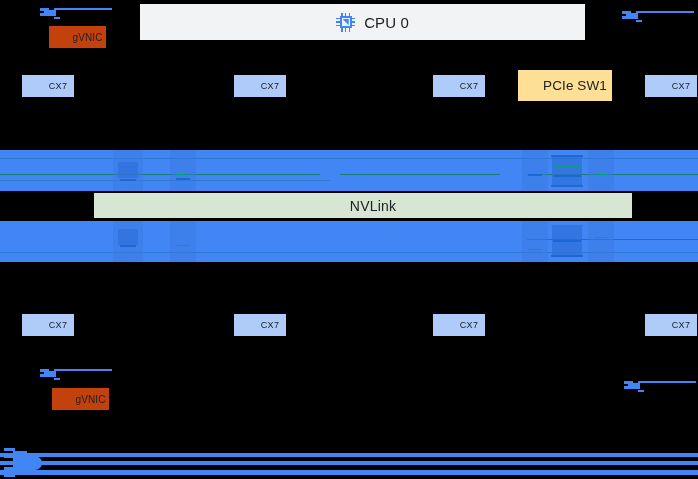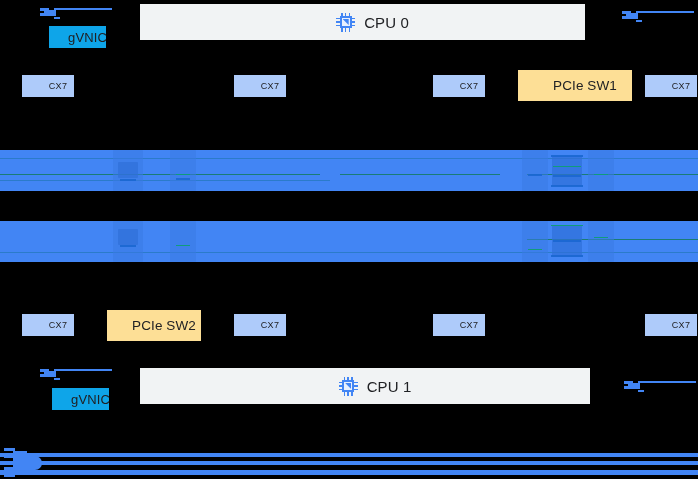--- a/index.html
+++ b/index.html
@@ -37,23 +37,23 @@
   
   .pcie{
     background:#fddf96;
     color:#202124;
     font-size:13.5px;
     letter-spacing:.1px;
   }
 
   
   .gvnic{
-    background:#0ea5e9;
-    color:#202124;
-    font-size:13px;
+    background:#c2410c;
+    color:#202124;
+    font-size:10px;
     letter-spacing:.1px;
   }
 
   
   .nvlink{
     background:#d7e6d3;
     color:#202124;
     font-size:14px;
     letter-spacing:.2px;
   }
@@ -149,21 +149,21 @@
 
 
   <div class="node cx7" style="left:234px;top:75px;width:52px;height:22px;">
     <span>CX7</span>
   </div>
 
   <div class="node cx7" style="left:433px;top:75px;width:52px;height:22px;">
     <span>CX7</span>
   </div>
 
-  <div class="node pcie" style="left:518px;top:70px;width:114px;height:31px;">
+  <div class="node pcie" style="left:518px;top:70px;width:94px;height:31px;">
     <span>PCIe SW1</span>
   </div>
 
   <div class="node cx7" style="left:645px;top:75px;width:52px;height:22px;">
     <span>CX7</span>
   </div>
 
   <div class="gpu-band" style="left:0px;top:150px;width:698px;height:41px;">
     <div class="band-line green" style="left:0px;top:24px;width:320px;"></div>
     <div class="band-line green" style="left:340px;top:24px;width:160px;"></div>
@@ -182,20 +182,23 @@
     <div class="gpu-bar" style="left:528px;top:24px;width:14px;"></div>
     <div class="gpu-glyph dark" style="left:552px;top:6px;width:30px;height:30px;"></div>
     <div class="gpu-bar" style="left:551px;top:5px;width:32px;"></div>
     <div class="gpu-bar teal" style="left:553px;top:16px;width:28px;"></div>
     <div class="gpu-bar" style="left:553px;top:25px;width:28px;"></div>
     <div class="gpu-bar" style="left:551px;top:35px;width:32px;"></div>
     <div class="gpu-glyph" style="left:588px;top:0px;width:26px;height:41px;"></div>
     <div class="gpu-bar teal" style="left:594px;top:24px;width:14px;"></div>
   </div>
 
+  <div class="node nvlink" style="left:94px;top:193px;width:538px;height:25px;">
+    <span>NVLink</span>
+  </div>
 
   <div class="gpu-band" style="left:0px;top:221px;width:698px;height:41px;">
     <div class="band-line" style="left:0px;top:31px;width:698px;"></div>
     <div class="band-line green" style="left:527px;top:18px;width:240px;"></div>
 
     <div class="gpu-glyph" style="left:113px;top:0px;width:30px;height:41px;"></div>
     <div class="gpu-glyph dark" style="left:118px;top:8px;width:20px;height:16px;"></div>
     <div class="gpu-bar" style="left:120px;top:24px;width:16px;"></div>
     <div class="gpu-glyph" style="left:170px;top:0px;width:26px;height:41px;"></div>
     <div class="gpu-bar teal" style="left:176px;top:24px;width:14px;"></div>
@@ -207,23 +210,20 @@
     <div class="gpu-bar" style="left:553px;top:19px;width:28px;"></div>
     <div class="gpu-bar" style="left:551px;top:34px;width:32px;"></div>
     <div class="gpu-glyph" style="left:588px;top:0px;width:26px;height:41px;"></div>
     <div class="gpu-bar teal" style="left:594px;top:16px;width:14px;"></div>
   </div>
 
   <div class="node cx7" style="left:22px;top:314px;width:52px;height:22px;">
     <span>CX7</span>
   </div>
 
-  <div class="node pcie" style="left:107px;top:310px;width:94px;height:31px;">
-    <span>PCIe SW2</span>
-  </div>
 
   <div class="node cx7" style="left:234px;top:314px;width:52px;height:22px;">
     <span>CX7</span>
   </div>
 
   <div class="node cx7" style="left:433px;top:314px;width:52px;height:22px;">
     <span>CX7</span>
   </div>
 
 
@@ -232,39 +232,20 @@
   </div>
 
   <div class="nic-icon" style="left:40px;top:366px;width:72px;height:18px;">
     <div class="nic-blk" style="left:0px;top:3px;width:9px;height:3px;"></div>
     <div class="nic-blk" style="left:0px;top:8px;width:9px;height:3px;"></div>
     <div class="nic-blk" style="left:4px;top:5px;width:12px;height:6px;"></div>
     <div class="nic-rule" style="left:14px;top:3px;width:58px;"></div>
     <div class="nic-rule" style="left:14px;top:12px;width:6px;"></div>
   </div>
 
-  <div class="node cpu-bar" style="left:140px;top:368px;width:450px;height:36px;">
-    <span class="chip-icon">
-      <i class="pin-t" style="left:5px"></i>
-        <i class="pin-t" style="left:8.7px"></i>
-        <i class="pin-t" style="left:12.4px"></i>
-      <i class="pin-b" style="left:5px"></i>
-        <i class="pin-b" style="left:8.7px"></i>
-        <i class="pin-b" style="left:12.4px"></i>
-      <i class="pin-l" style="top:5px"></i>
-        <i class="pin-l" style="top:8.7px"></i>
-        <i class="pin-l" style="top:12.4px"></i>
-      <i class="pin-r" style="top:5px"></i>
-        <i class="pin-r" style="top:8.7px"></i>
-        <i class="pin-r" style="top:12.4px"></i>
-      <span class="chip-body"></span>
-        <span class="chip-core"></span>
-    </span>
-    <span class="cpu-label">CPU 1</span>
-  </div>
 
   <div class="nic-icon" style="left:624px;top:378px;width:74px;height:18px;">
     <div class="nic-blk" style="left:0px;top:3px;width:9px;height:3px;"></div>
     <div class="nic-blk" style="left:0px;top:8px;width:9px;height:3px;"></div>
     <div class="nic-blk" style="left:4px;top:5px;width:12px;height:6px;"></div>
     <div class="nic-rule" style="left:14px;top:3px;width:58px;"></div>
     <div class="nic-rule" style="left:14px;top:12px;width:6px;"></div>
   </div>
 
   <div class="node gvnic" style="left:52px;top:388px;width:57px;height:22px;">

